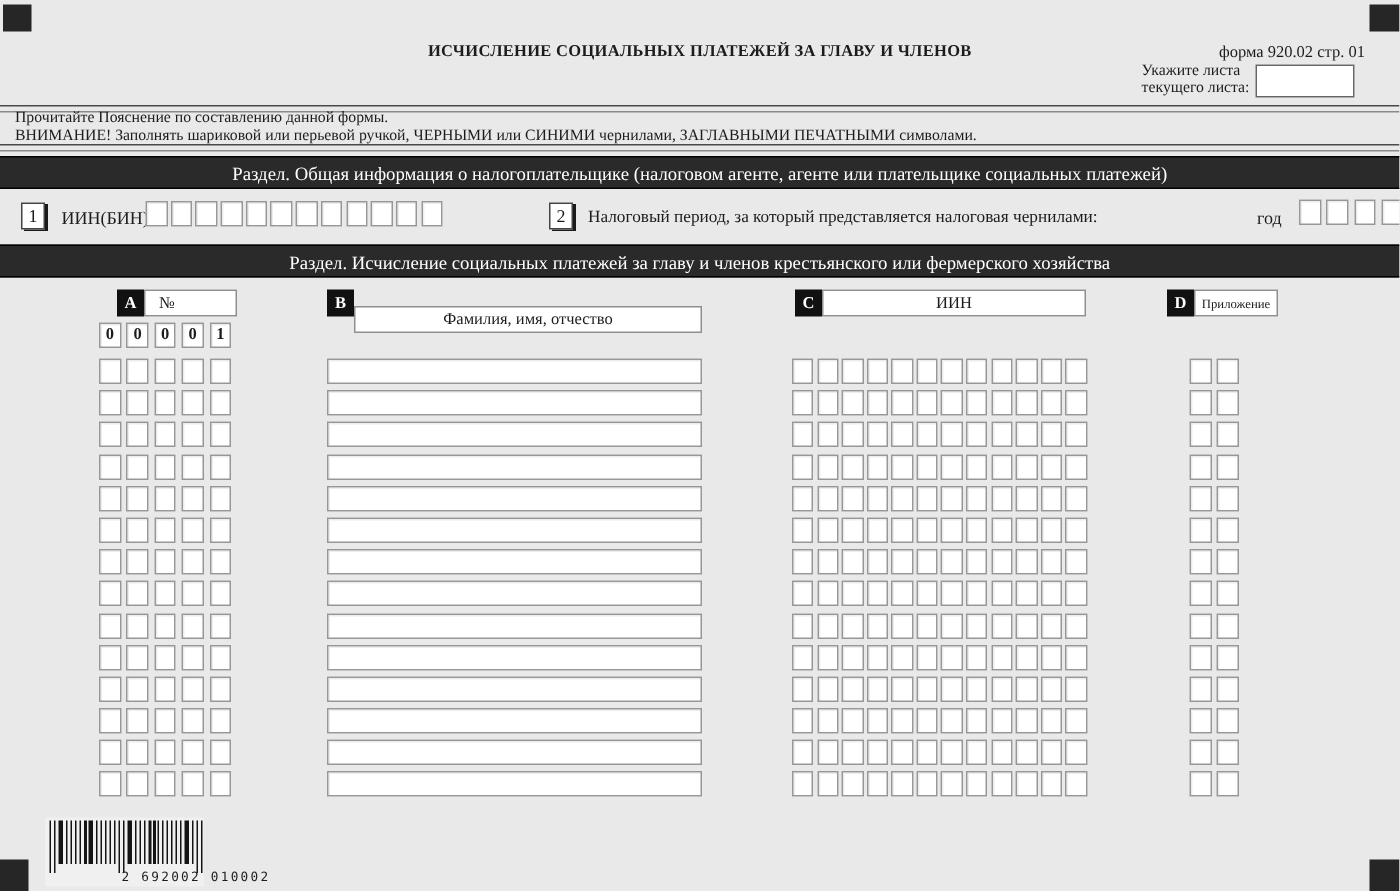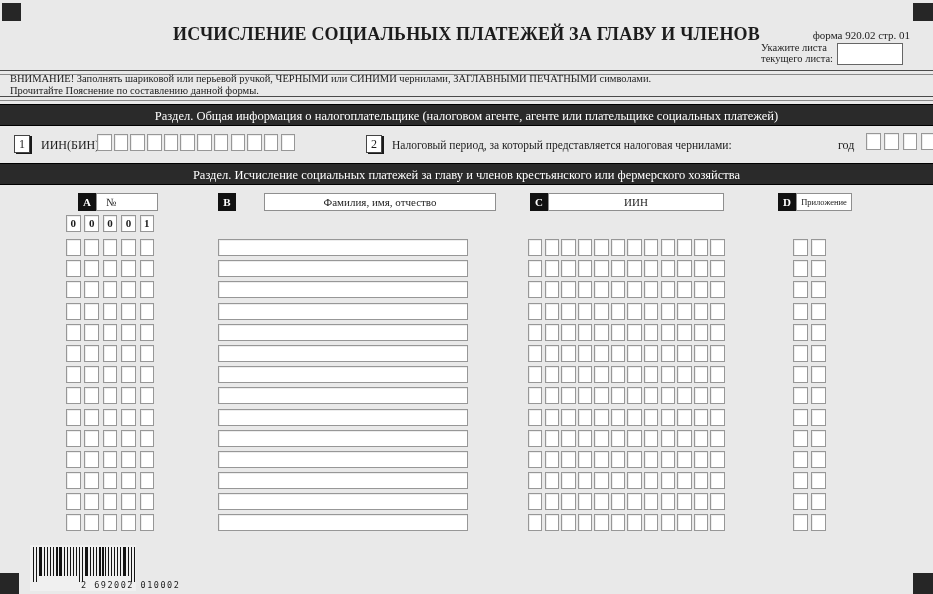--- a/index.html
+++ b/index.html
@@ -7,21 +7,21 @@
     width:933px;height:594px;position:relative;overflow:hidden;
     background:#e9e9e9;
     font-family:"Liberation Serif", serif;
     color:#1c1c1c;
   }
   .abs{position:absolute;}
   
   .corner{position:absolute;width:19px;height:18px;background:#262626;}
   
   .title{left:0;right:0;top:26px;text-align:center;font-weight:bold;}
-  .title .t1,.title .t2{font-size:18px;line-height:16px;letter-spacing:.2px;text-align:center;}
+  .title .t1,.title .t2{font-size:11px;line-height:16px;letter-spacing:.2px;text-align:center;}
   .title .t3{font-size:12px;line-height:16px;}
   .form-code{top:29px;right:23px;font-size:11px;}
   .sheet-label{top:42px;right:100px;font-size:10.5px;line-height:11px;text-align:left;}
   .sheet-box{top:43px;left:837px;width:66px;height:22px;background:#fff;border:1px solid #666;box-sizing:border-box;}
   
   .dbl-rule{left:0;right:0;height:3px;border-top:1px solid #4a4a4a;border-bottom:1px solid #8a8a8a;}
   .instructions{left:10px;top:73px;font-size:10.5px;line-height:11.5px;}
   
   .section-bar{left:0;right:0;height:22px;background:#2a2a2a;color:#fff;
     text-align:center;font-size:12.5px;line-height:22px;border-top:1px solid #000;border-bottom:1px solid #000;box-sizing:border-box;}
@@ -78,22 +78,22 @@
 <div class="abs form-code">форма 920.02 стр. 01</div>
 
 <div class="abs sheet-label">
   <div>Укажите листа</div>
   <div>текущего листа:</div>
 </div>
 <div class="abs sheet-box"></div>
 
 <div class="abs dbl-rule" style="top:70px;"></div>
 <div class="abs instructions">
+  <div>Прочитайте Пояснение по составлению данной формы.</div>
   <div>ВНИМАНИЕ! Заполнять шариковой или перьевой ручкой, ЧЕРНЫМИ или СИНИМИ чернилами, ЗАГЛАВНЫМИ ПЕЧАТНЫМИ символами.</div>
-  <div>Прочитайте Пояснение по составлению данной формы.</div>
 </div>
 <div class="abs dbl-rule" style="top:96px;"></div>
 
 <div class="abs section-bar" style="top:104px;">Раздел. Общая информация о налогоплательщике (налоговом агенте, агенте или плательщике социальных платежей)</div>
 
 <div class="abs numbox" style="left:14px;top:135px;">1</div>
 <div class="abs field-label" style="left:41px;top:138px;">ИИН(БИН)</div>
 <div class="abs cells gap2" id="iin-cells" style="left:97px;top:134px;">
     <div class="cell"></div>
     <div class="cell"></div>
@@ -118,21 +118,21 @@
     <div class="cell"></div>
     <div class="cell"></div>
   </div>
 
 <div class="abs section-bar" style="top:163px;font-family:Liberation Serif, serif;">Раздел. Исчисление социальных платежей за главу и членов крестьянского или фермерского хозяйства</div>
 
 <div class="abs hdr-letter" style="left:78px;top:193px;">A</div>
 <div class="abs hdr-box left" style="left:96px;top:193px;width:62px;">№</div>
 
 <div class="abs hdr-letter" style="left:218px;top:193px;">B</div>
-<div class="abs hdr-box" style="left:236px;top:193px;width:232px;margin-left:28px;">Фамилия, имя, отчество</div>
+<div class="abs hdr-box" style="left:236px;top:204px;width:232px;">Фамилия, имя, отчество</div>
 
 <div class="abs hdr-letter" style="left:530px;top:193px;">C</div>
 <div class="abs hdr-box" style="left:548px;top:193px;width:176px;">ИИН</div>
 
 <div class="abs hdr-letter" style="left:778px;top:193px;">D</div>
 <div class="abs hdr-box tiny" style="left:796px;top:193px;width:56px;">Приложение</div>
 
 <div class="abs cells gap3" id="row0-cells" style="left:66px;top:215px;">
     <div class="cell">0</div>
     <div class="cell">0</div>

